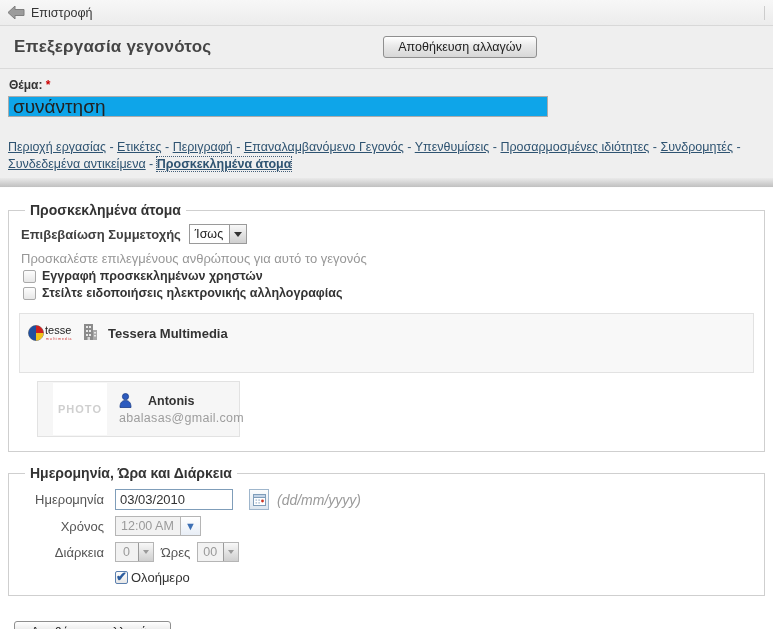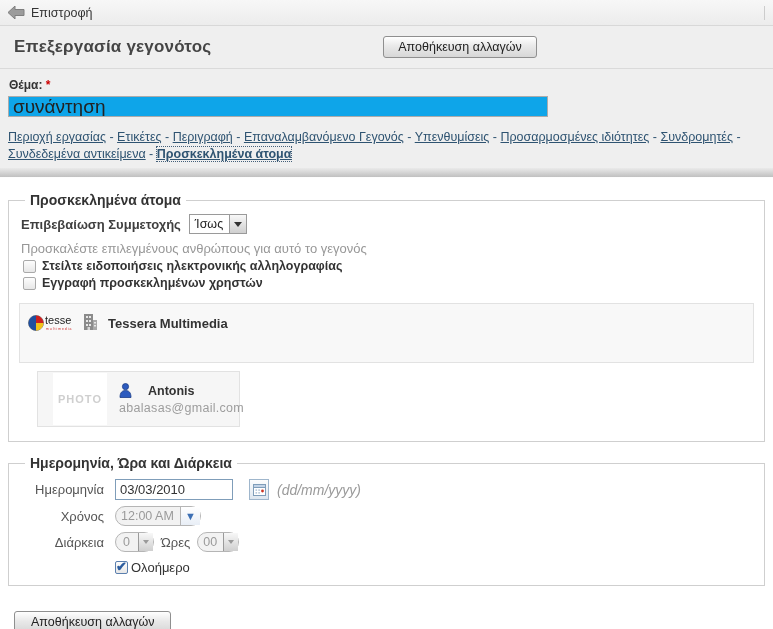--- a/index.html
+++ b/index.html
@@ -36,21 +36,21 @@
   .header-divider { border-top:1px solid #dadada; margin-top:4px; }
 
   .subject-label { margin:9px 0 4px 9px; font-weight:bold; font-size:12px; color:#333; }
   .required { color:#cc0000; font-weight:bold; }
   .subject-input {
     display:block; margin-left:8px; width:540px; height:21px;
     border:1px solid #ababab; background:#0ea5e9; padding:2px 4px;
     font-family:"Liberation Sans", sans-serif; font-size:19px; color:#222;
   }
 
-  .navlinks { margin:12px 8px 4px 8px; width:756px; line-height:17px; font-size:12.5px; }
+  .navlinks { margin:22px 8px 4px 8px; width:756px; line-height:17px; font-size:12.5px; }
   .navlinks a { color:#2e5371; text-decoration:underline; cursor:pointer; white-space:nowrap; }
   .navlinks .sep { color:#2e5371; }
   .navlinks a.active { font-weight:bold; outline:1px dotted #44607a; }
 
   .grad-bar { height:10px; margin-top:5px;
     background:linear-gradient(#eaeaea,#c0c0c0); border-bottom:1px solid #fdfdfd; }
 
   
   fieldset {
     margin:0 8px; border:1px solid #cfcfcf; padding:2px 10px 12px 10px;
@@ -117,21 +117,21 @@
   .date-input {
     width:118px; height:21px; border:1px solid #7f9db9; background:#fff;
     font-family:"Liberation Sans", sans-serif; font-size:13px; color:#333; padding:2px 4px;
   }
   .cal-btn {
     width:20px; height:21px; margin-left:1px; border:1px solid #9fb6cc; background:linear-gradient(#fdfdfd,#dde6ef);
     display:flex; align-items:center; justify-content:center; cursor:pointer;
   }
   .fmt-hint { font-style:italic; color:#9a9a9a; font-size:14px; margin-left:8px; }
 
-  .select.disabled { background:#f2f2f2; border-color:#b5b5b5;border-radius:10px; }
+  .select.disabled { background:#f2f2f2; border-color:#b5b5b5; }
   .select.disabled .sel-value { color:#9a9a9a; }
   .time-select .sel-btn { background:linear-gradient(#ffffff,#e8eef6); border-left:1px solid #b5b5b5; width:20px; }
   .time-select .chev { color:#3c6fb4; font-size:11px; font-weight:bold; line-height:1; }
   .mini .sel-value { min-width:22px; text-align:center; }
   .mini .sel-btn { width:15px; }
   .mini .tri { border-top-color:#9a9a9a; border-left-width:3px; border-right-width:3px; border-top-width:4px; }
   .hours-label { font-size:13px; color:#555; margin:0 7px; }
   .allday-row { display:flex; align-items:center; gap:3px; margin:8px 0 0 96px; }
   .allday-row label { font-size:13px; color:#333; cursor:pointer; }
 
@@ -188,26 +188,26 @@
       <span class="sel-value">Ίσως</span>
       <span class="sel-btn">
           <span class="tri"></span>
         </span>
     </span>
   </div>
 
   <div class="hint">Προσκαλέστε επιλεγμένους ανθρώπους για αυτό το γεγονός</div>
 
   <div class="chk-row">
+    <input type="checkbox" class="cb" id="cb-register" style="">
+    <label for="cb-register">Εγγραφή προσκεκλημένων χρηστών</label>
+  </div>
+  <div class="chk-row">
     <input type="checkbox" class="cb" id="cb-email" style="">
     <label for="cb-email">Στείλτε ειδοποιήσεις ηλεκτρονικής αλληλογραφίας</label>
-  </div>
-  <div class="chk-row">
-    <input type="checkbox" class="cb" id="cb-register" style="">
-    <label for="cb-register">Εγγραφή προσκεκλημένων χρηστών</label>
   </div>
 
   <div class="company-box">
     <svg width="44" height="27" viewBox="0 0 44 27">
       <circle cx="8" cy="13" r="7.5" fill="#ffffff" stroke="#333" stroke-width="0.6"></circle>
       <path d="M8 13 L8 5.5 A7.5 7.5 0 0 0 8 20.5 Z" fill="#1f4fa0"></path>
       <path d="M8 13 L8 5.5 A7.5 7.5 0 0 1 15.5 13 Z" fill="#cc2020"></path>
       <path d="M8 13 L15.5 13 A7.5 7.5 0 0 1 8 20.5 Z" fill="#f2c21a"></path>
       <text x="17" y="14" font-family="Liberation Sans, sans-serif" font-size="11" fill="#1a1a1a">tessera</text>
       <text x="18" y="20" font-family="Liberation Sans, sans-serif" font-size="3.4" letter-spacing="1" fill="#cc2020">multimedia</text>

